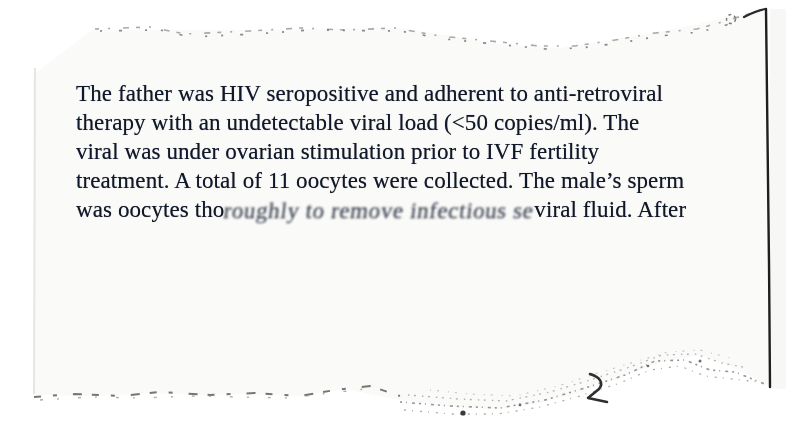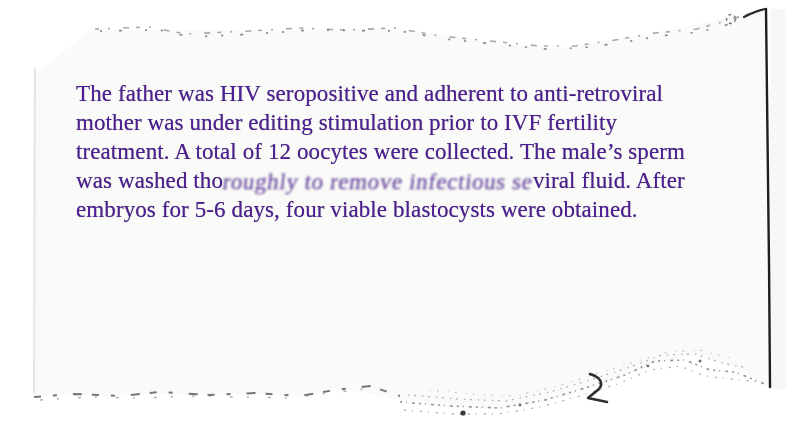--- a/index.html
+++ b/index.html
@@ -22,21 +22,21 @@
     width: 803px;
     height: 433px;
   }
   .textblock {
     position: absolute;
     left: 76px;
     top: 79px;
     width: 690px;
     font-size: 23px;
     line-height: 29px;
-    color: #4c1d95;
+    color: #0f172a;
     white-space: nowrap;
     text-shadow: 0 0 0.7px rgba(30, 30, 30, 0.6);
     letter-spacing: 0.1px;
   }
   .line {
     height: 29px;
   }
   .smudge {
     display: inline-block;
     filter: blur(1.15px);
@@ -80,19 +80,19 @@
 
     <path d="M 590 374 C 600 377 604 383 599 389 L 588 398 L 607 402" stroke="#2e2e2e" stroke-width="2.6" fill="none" stroke-linecap="round" stroke-linejoin="round"></path>
     <circle cx="463" cy="413" r="2.6" fill="#3a3a3a"></circle>
     <circle cx="520" cy="405" r="1.4" fill="#6a6a6a"></circle>
     <circle cx="648" cy="366" r="1.3" fill="#6a6a6a"></circle>
     <circle cx="700" cy="361" r="1.5" fill="#707070"></circle>
   </svg>
 
   <div class="textblock">
     <div class="line">The father was HIV seropositive and adherent to anti-retroviral</div>
-    <div class="line">mother was under editing stimulation prior to IVF fertility</div>
-    <div class="line">treatment. A total of 12 oocytes were collected. The male’s sperm</div>
-    <div class="line"><span>was washed tho</span><span class="smudge">roughly to remove infectious se</span><span>viral fluid. After</span></div>
-    <div class="line">embryos for 5-6 days, four viable blastocysts were obtained.</div>
+    <div class="line">therapy with an undetectable viral load (&lt;50 copies/ml). The</div>
+    <div class="line">viral was under ovarian stimulation prior to IVF fertility</div>
+    <div class="line">treatment. A total of 11 oocytes were collected. The male’s sperm</div>
+    <div class="line"><span>was oocytes tho</span><span class="smudge">roughly to remove infectious se</span><span>viral fluid. After</span></div>
   </div>
 
 </div>
 
 </body></html>

